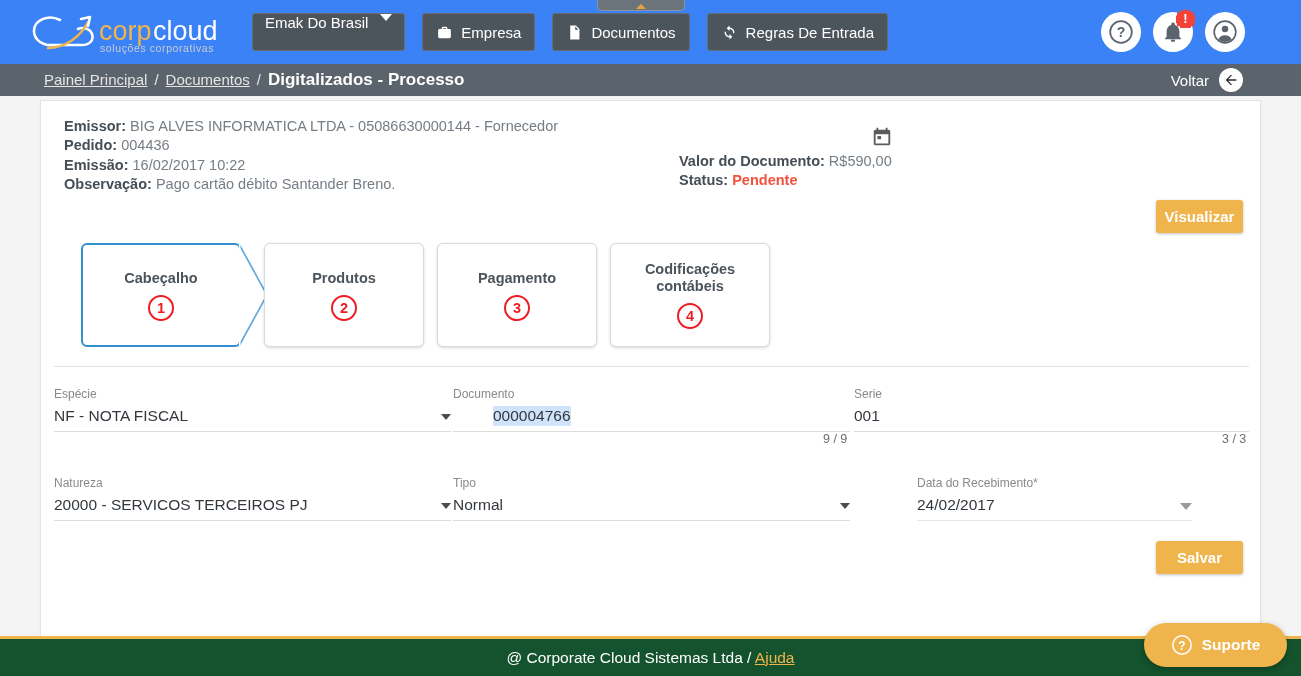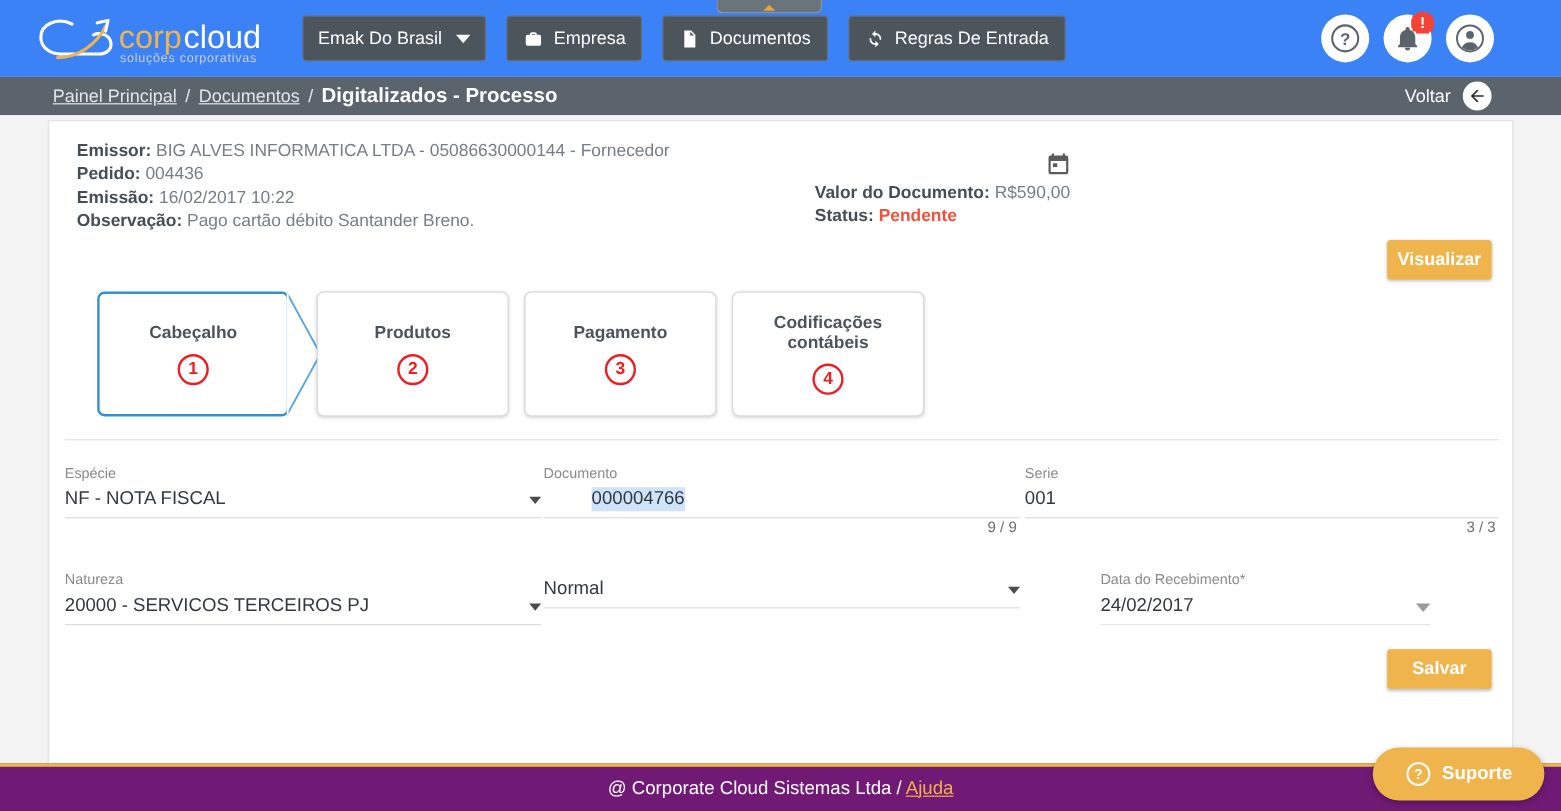--- a/index.html
+++ b/index.html
@@ -39,21 +39,21 @@
   }
   .logo-wrap { display: flex; align-items: center; margin-left: 26px; width: 218px; }
   .logo-svg { display: block; }
 
   .company-select {
     margin-left: 8px;
     height: 38px; min-width: 132px;
     background: #4c545c;
     border: 1px solid #646c74;
     border-radius: 3px;
-    display: flex; align-items: center;
+    display: flex; align-items: flex-start;
     padding: 0 12px;
     color: #ffffff; font-size: 15px;
     gap: 12px;
   }
   .company-select .tri {
     width: 0; height: 0;
     border-left: 6px solid transparent;
     border-right: 6px solid transparent;
     border-top: 7px solid #ffffff;
   }
@@ -218,21 +218,21 @@
   }
   .counter {
     position: absolute; font-size: 12.5px; color: #6d6d6d;
   }
   .cal-icon { position: absolute; left: 830px; top: 25px; }
 
   
   .footer {
     position: absolute; left: 0; top: 636px;
     width: 1301px; height: 40px;
-    background: #701a75;
+    background: #14532d;
     border-top: 3px solid #f0b44c;
     display: flex; align-items: center; justify-content: center;
   }
   .footer-text { color: #ffffff; font-size: 15.5px; }
   .footer-link { color: #f0b44c; text-decoration: underline; cursor: pointer; }
 
   
   .support {
     position: absolute; right: 14px; bottom: 9px;
     width: 143px; height: 44px;
@@ -424,20 +424,21 @@
 
       <div class="field" style="left:13px; top:375px; width:397px;">
         <div class="field-label">Natureza</div>
         <div class="field-input">
           <span class="field-val">20000 - SERVICOS TERCEIROS PJ</span>
           <span class="caret-down"></span>
         </div>
       </div>
 
       <div class="field" style="left:412px; top:375px; width:397px;">
+        <div class="field-label">Tipo</div>
         <div class="field-input">
           <span class="field-val">Normal</span>
           <span class="caret-down"></span>
         </div>
       </div>
 
       <span class="cal-icon">
         <svg width="22" height="22" viewBox="0 0 24 24" fill="#5b5b5b">
           <path d="M19 4h-1V2h-2v2H8V2H6v2H5a2 2 0 0 0-2 2v13a2 2 0 0 0 2 2h14a2 2 0 0 0 2-2V6a2 2 0 0 0-2-2zm0 15H5V9h14v10z"></path>
           <rect x="7" y="11" width="4" height="3.4"></rect>

